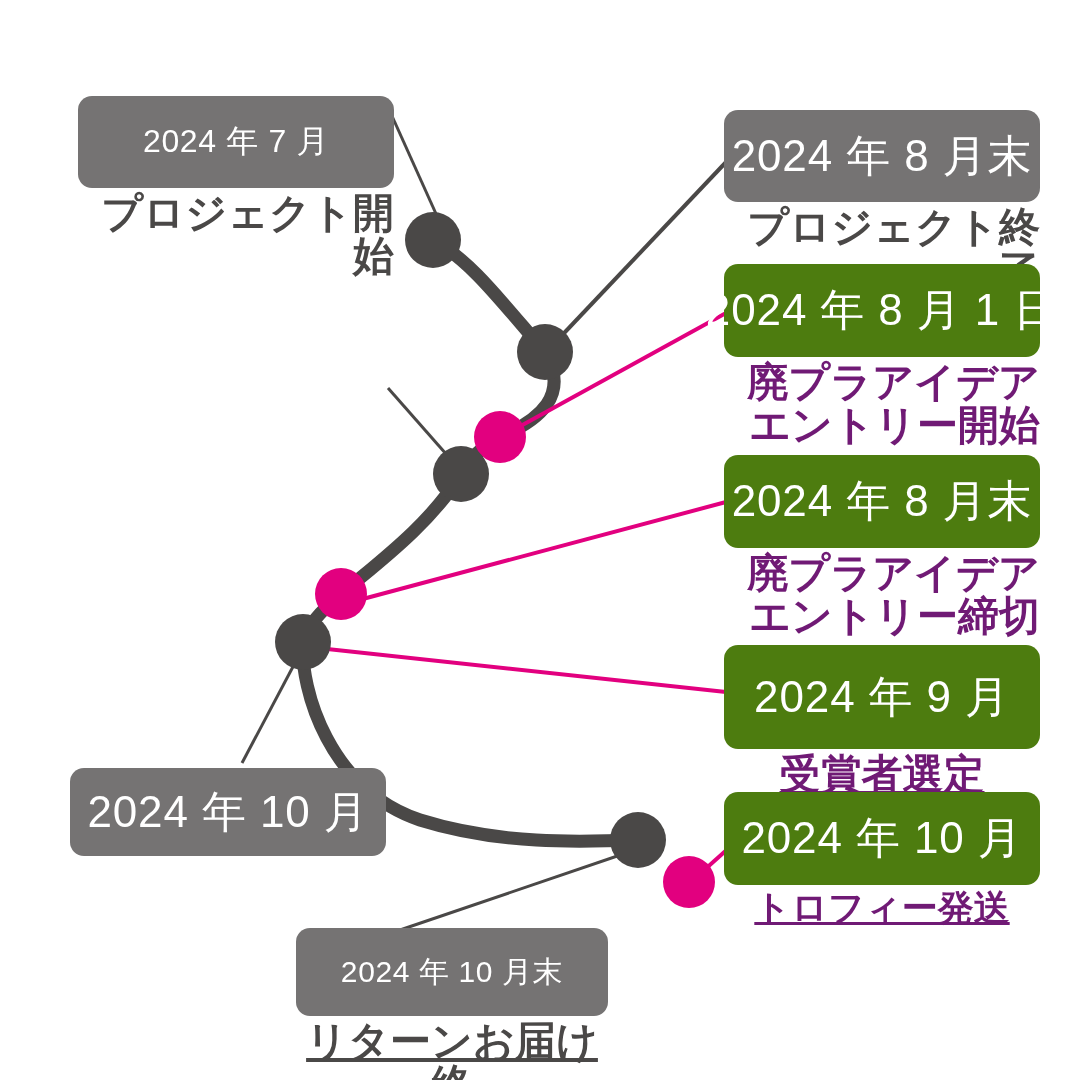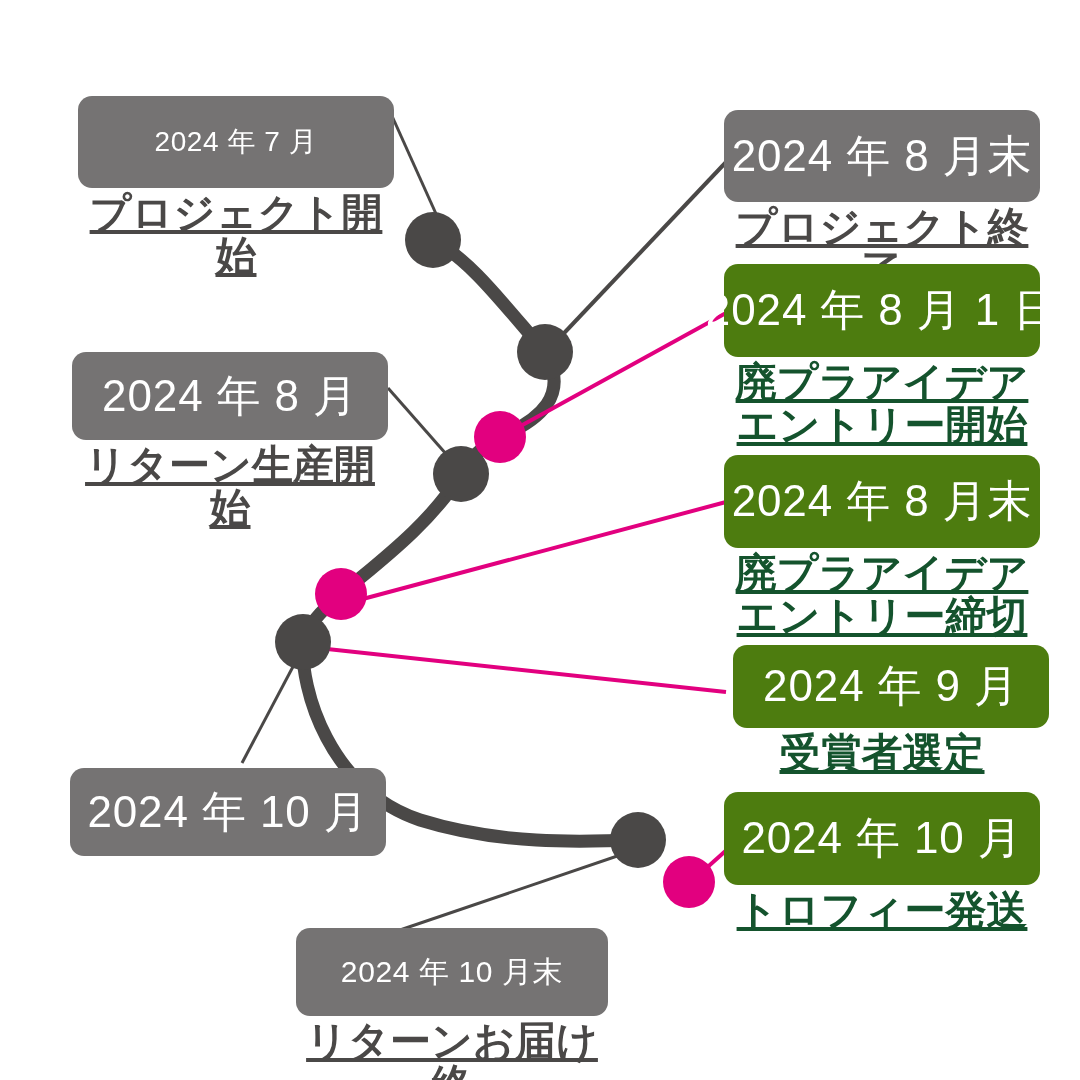--- a/index.html
+++ b/index.html
@@ -45,55 +45,55 @@
   .pill.gray   { background: #757373; }
   .pill.magenta{ background: #4d7c0f; }
 
   .caption {
     font-weight: 700;
     line-height: 1.06;
     white-space: pre-line;
     padding-top: 4px;
   }
   .caption.gray    { color: #4a4847; }
-  .caption.magenta { color: #14532d; }
+  .caption.magenta { color: #701a75; }
 
-  .al-left   { text-align: center; text-decoration: underline; }
+  .al-left   { text-align: right; }
   .al-center { text-align: center; text-decoration: underline; }
 
   
   
   #g-jul7      { left: 78px;  top: 96px;  width: 316px; }
-  #g-jul7 .pill{ width: 316px; height: 92px; font-size: 28px; }
+  #g-jul7 .pill{ width: 316px; height: 92px; font-size: 32px; }
   #g-jul7 .caption { font-size: 41px; }
 
   
   #g-augend-gray      { left: 724px; top: 110px; width: 316px; }
   #g-augend-gray .pill{ width: 316px; height: 92px; font-size: 44px; }
   #g-augend-gray .caption { font-size: 41px; }
 
   
   #g-aug1       { left: 724px; top: 264px; width: 316px; }
   #g-aug1 .pill { width: 316px; height: 93px; font-size: 44px; }
   #g-aug1 .caption { font-size: 41px; }
 
   
   #g-augend-mag       { left: 724px; top: 455px; width: 316px; }
   #g-augend-mag .pill { width: 316px; height: 93px; font-size: 44px; }
   #g-augend-mag .caption { font-size: 41px; }
 
   
   #g-sep       { left: 724px; top: 645px; width: 316px; }
-  #g-sep .pill { width: 316px; height: 83px; font-size: 44px; margin-left: 9px; }
+  #g-sep .pill { width: 316px; height: 104px; font-size: 44px; }
   #g-sep .caption { font-size: 41px; }
 
   
   #g-oct-mag       { left: 724px; top: 792px; width: 316px; }
   #g-oct-mag .pill { width: 316px; height: 93px; font-size: 44px; }
-  #g-oct-mag .caption { font-size: 41px; }
+  #g-oct-mag .caption { font-size: 36px; }
 
   
   #g-aug-gray       { left: 72px; top: 352px; width: 316px; }
   #g-aug-gray .pill { width: 316px; height: 88px; font-size: 44px; }
   #g-aug-gray .caption { font-size: 41px; }
 
   
   #g-oct-gray       { left: 70px; top: 768px; width: 316px; }
   #g-oct-gray .pill { width: 316px; height: 88px; font-size: 44px; }
   #g-oct-gray .caption { font-size: 41px; }
@@ -149,24 +149,20 @@
     <div class="pill gray">2024 年 8 月末</div>
     <div class="caption gray al-left">プロジェクト終了</div>
   </div>
 
   <div class="labelgroup" id="g-aug1">
     <div class="pill magenta">2024 年 8 月 1 日</div>
     <div class="caption magenta al-left">廃プラアイデア
 エントリー開始</div>
   </div>
 
-  <div class="labelgroup" id="g-aug-gray">
-    <div class="pill gray">2024 年 8 月</div>
-    <div class="caption gray al-left">リターン生産開始</div>
-  </div>
 
   <div class="labelgroup" id="g-augend-mag">
     <div class="pill magenta">2024 年 8 月末</div>
     <div class="caption magenta al-left">廃プラアイデア
 エントリー締切</div>
   </div>
 
   <div class="labelgroup" id="g-sep">
     <div class="pill magenta">2024 年 9 月</div>
     <div class="caption magenta al-center">受賞者選定</div>

